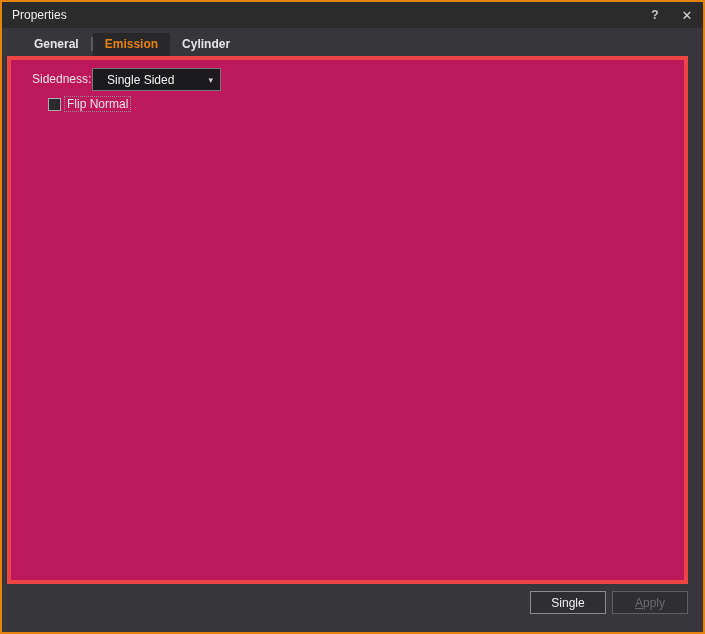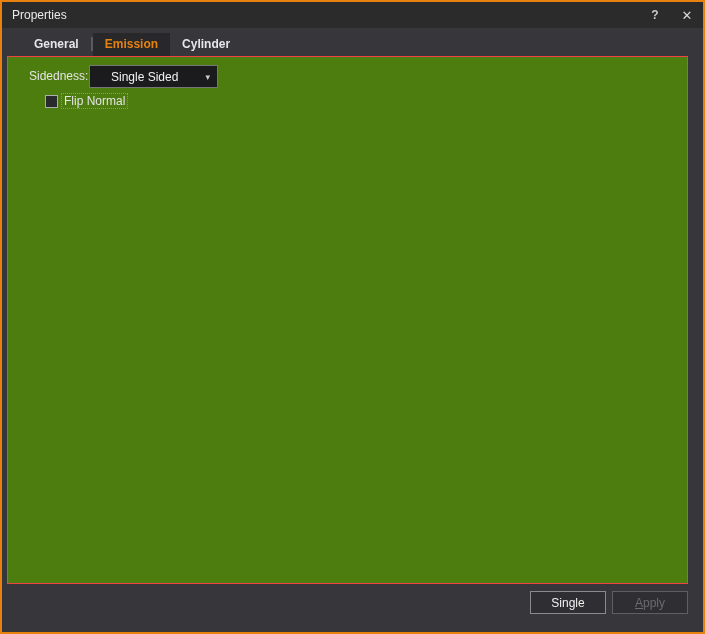--- a/index.html
+++ b/index.html
@@ -77,40 +77,40 @@
     margin-bottom: 5px;
   }
 
   
   .panel {
     position: absolute;
     left: 5px;
     top: 54px;
     width: 681px;
     height: 528px;
-    background: #4d7c0f;
-    border: 1px solid #ef4444;
+    background: #be185d;
+    border: 4px solid #ef4444;
   }
   .lbl-sidedness {
     position: absolute;
     left: 21px;
     top: 12px;
     color: #e4e4e6;
   }
   .combo {
     position: absolute;
     left: 81px;
     top: 8px;
     width: 129px;
     height: 23px;
     background: #1b1b1e;
     border: 1px solid #75757a;
     display: flex;
     align-items: center;
-    padding-left: 21px;
+    padding-left: 14px;
     color: #f2f2f2;
     cursor: default;
   }
   .combo .arrow {
     position: absolute;
     right: 7px;
     top: 50%;
     transform: translateY(-54%);
     font-size: 9px;
     color: #cdcdd0;

